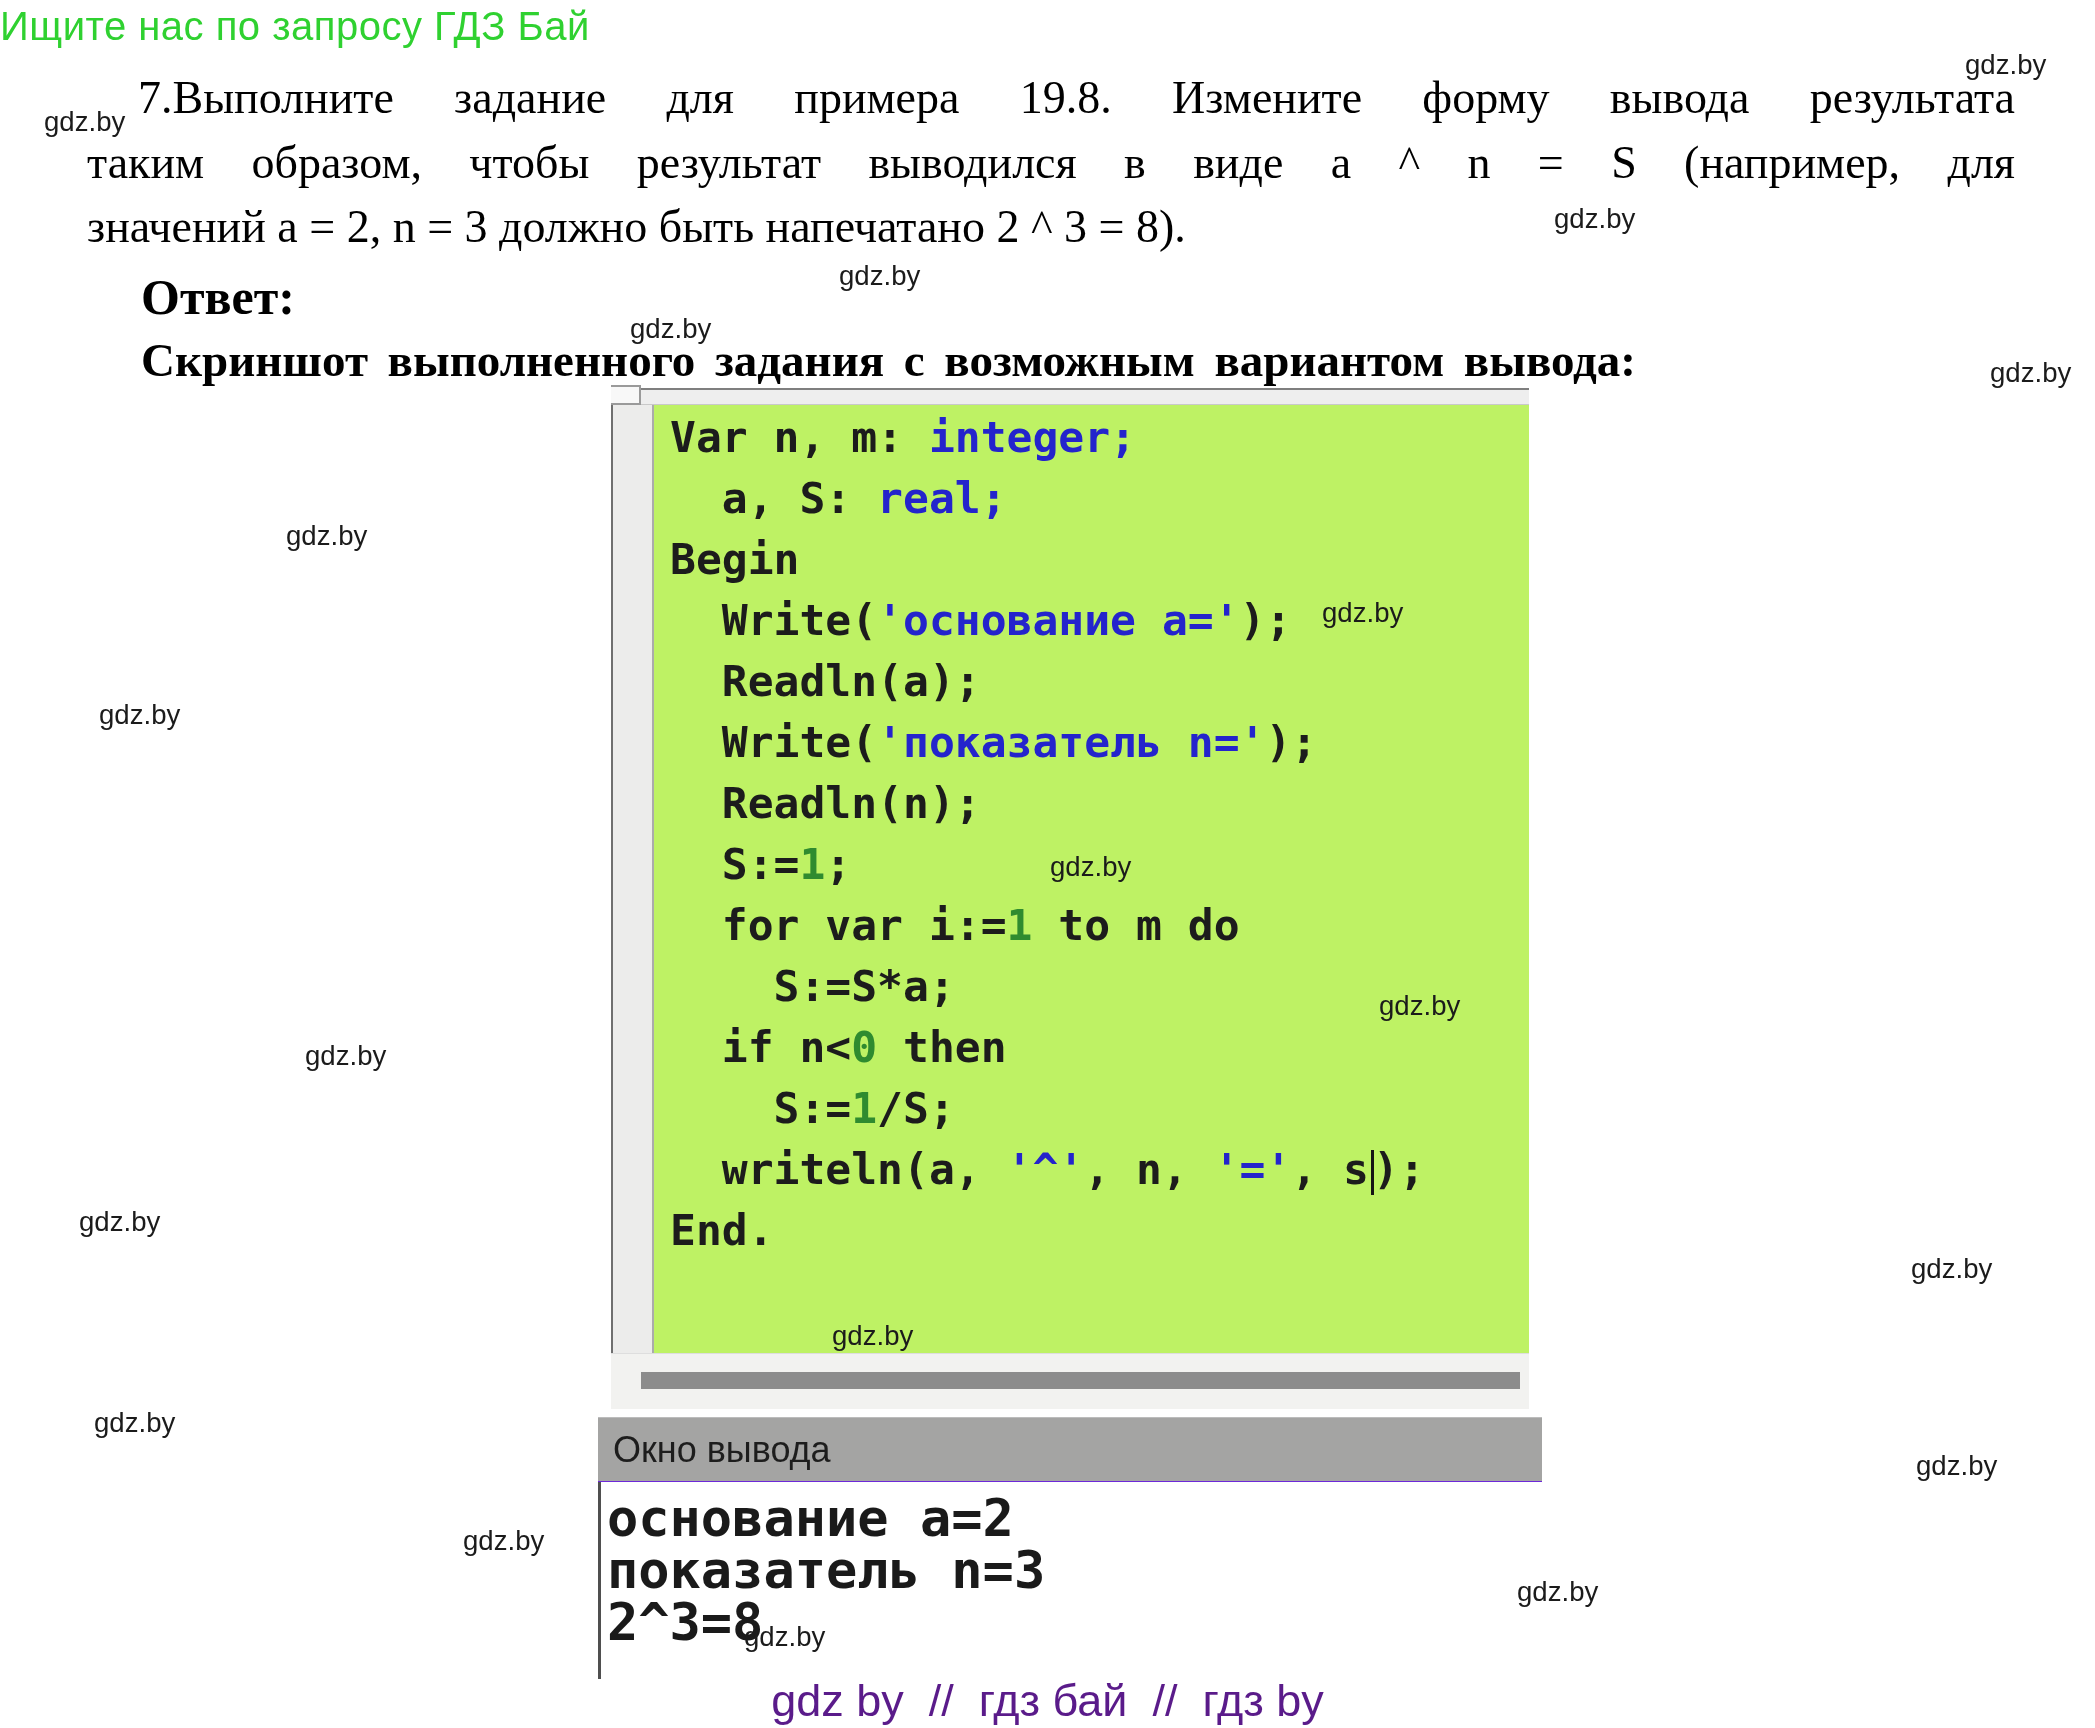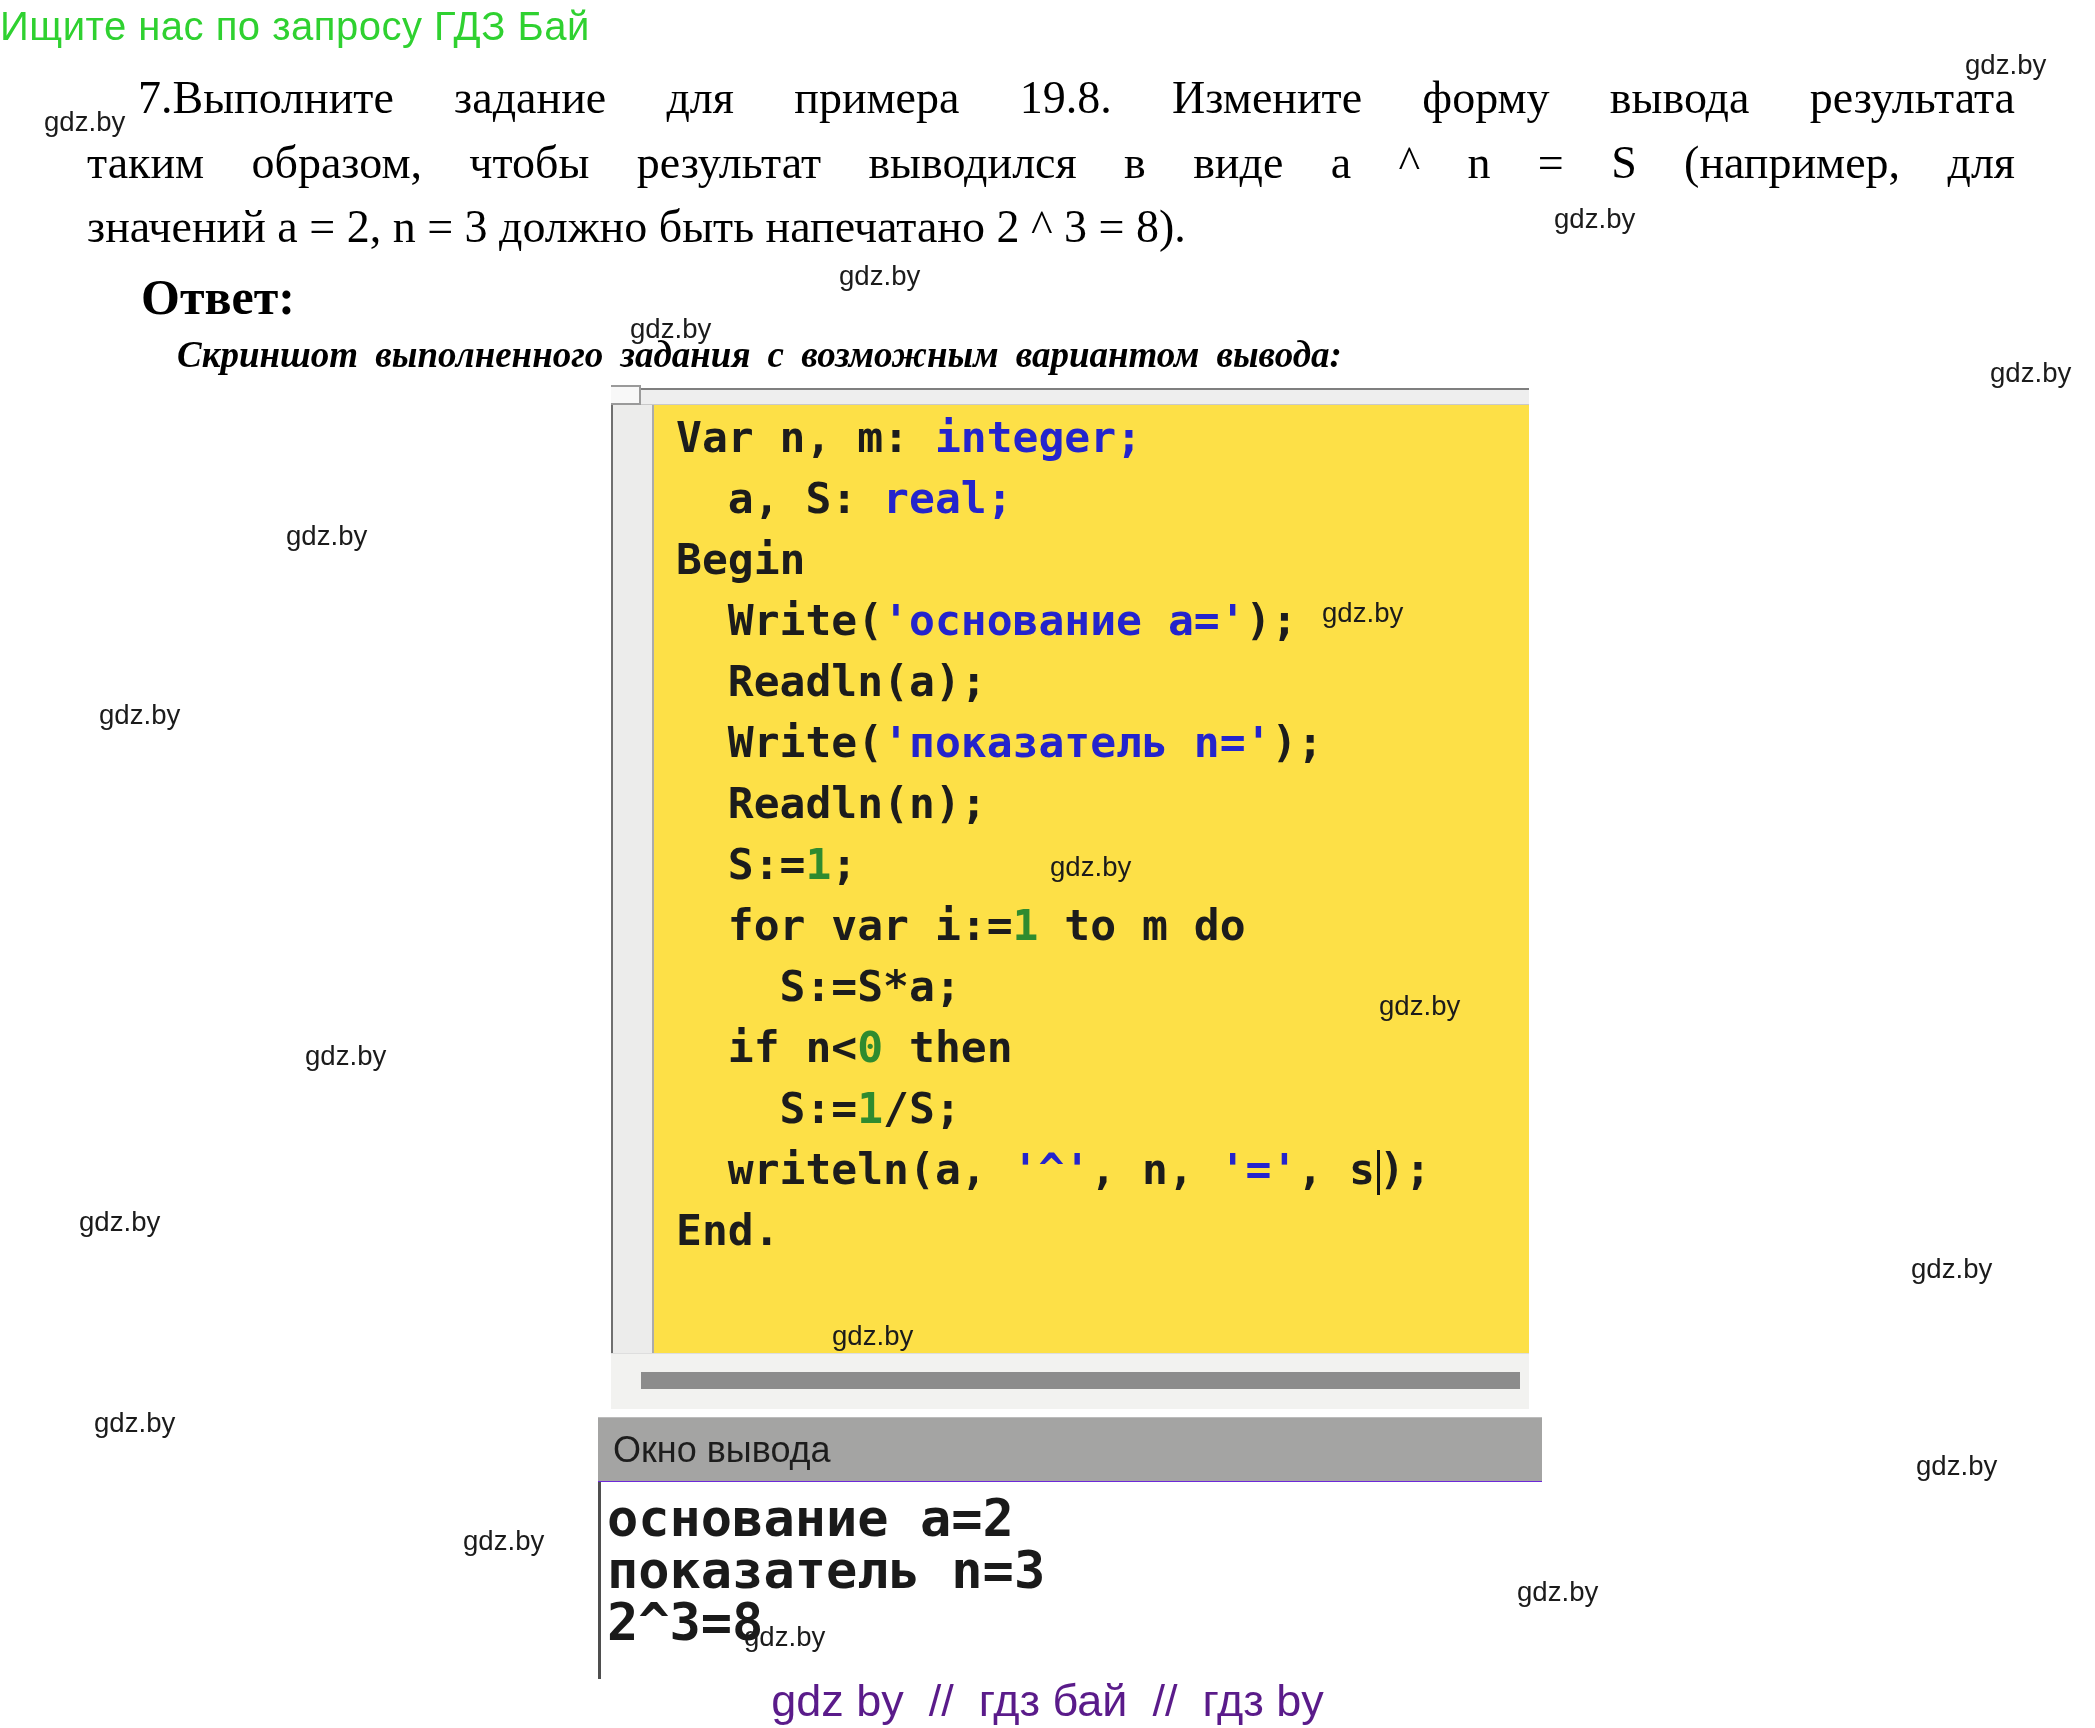--- a/index.html
+++ b/index.html
@@ -11,28 +11,28 @@
   .green-banner{
     position:absolute;top:3.9px;left:0;width:100%;
     font-size:40px;color:#2fd130;letter-spacing:0.5px;
   }
   
   .serif{position:absolute;font-family:"Liberation Serif",serif;color:#000;}
   .task-l1{left:138px;top:71px;width:1877px;font-size:46px;text-align:justify;text-align-last:justify;white-space:nowrap;}
   .task-l2{left:87px;top:136px;width:1928px;font-size:46px;text-align:justify;text-align-last:justify;white-space:nowrap;}
   .task-l3{left:87px;top:200px;font-size:46px;white-space:nowrap;}
   .answer{left:141px;top:268px;font-size:50px;font-weight:bold;}
-  .caption{left:141px;top:333px;font-size:37px;font-weight:bold;font-style:italic;word-spacing:7.9px;white-space:nowrap;margin-left:36px;}
+  .caption{left:141px;top:333px;font-size:47px;font-weight:bold;word-spacing:7.9px;white-space:nowrap;}
   
   .editor{position:absolute;left:611px;top:388px;width:918px;height:1020px;}
   .editor-topbar{height:13.8px;background:#eeeeee;border-top:2px solid #7f7f7f;border-bottom:1px solid #c9c9c9;position:relative;}
   .fold{position:absolute;left:0;top:-4.9px;width:27.6px;height:15.8px;background:#f8f8f8;border:2px solid #9a9a9a;border-left:none;}
   .editor-body{display:flex;height:948px;}
   .gutter{width:39px;background:#ececeb;border-left:2px solid #6f6f6f;border-right:2px solid #ababab;}
-  .code{flex:1;background:#fde047;padding:2px 0 0 22px;}
+  .code{flex:1;background:#bef264;padding:2px 0 0 16px;}
   .code-line{font-family:"DejaVu Sans Mono",monospace;font-size:43px;font-weight:bold;line-height:61px;white-space:pre;color:#1c1c1c;}
   .tok-k,.tok-p{color:#1c1c1c;}
   .tok-b{color:#2424cc;}
   .tok-g{color:#2f8b2f;}
   .caret{display:inline-block;width:3px;height:45px;background:#141414;vertical-align:middle;margin-left:2px;margin-right:-1px;}
   .hscroll{height:55px;background:#f2f2f0;border-top:1px solid #dedede;position:relative;}
   .hthumb{position:absolute;left:29.6px;top:18.7px;width:879px;height:16.7px;background:#8c8c8c;}
   
   .outwin{position:absolute;left:598px;top:1417px;width:944px;}
   .outhead{height:63px;background:#a4a4a3;border-top:1px solid #bcbcbc;border-bottom:1px solid #6d28d9;

